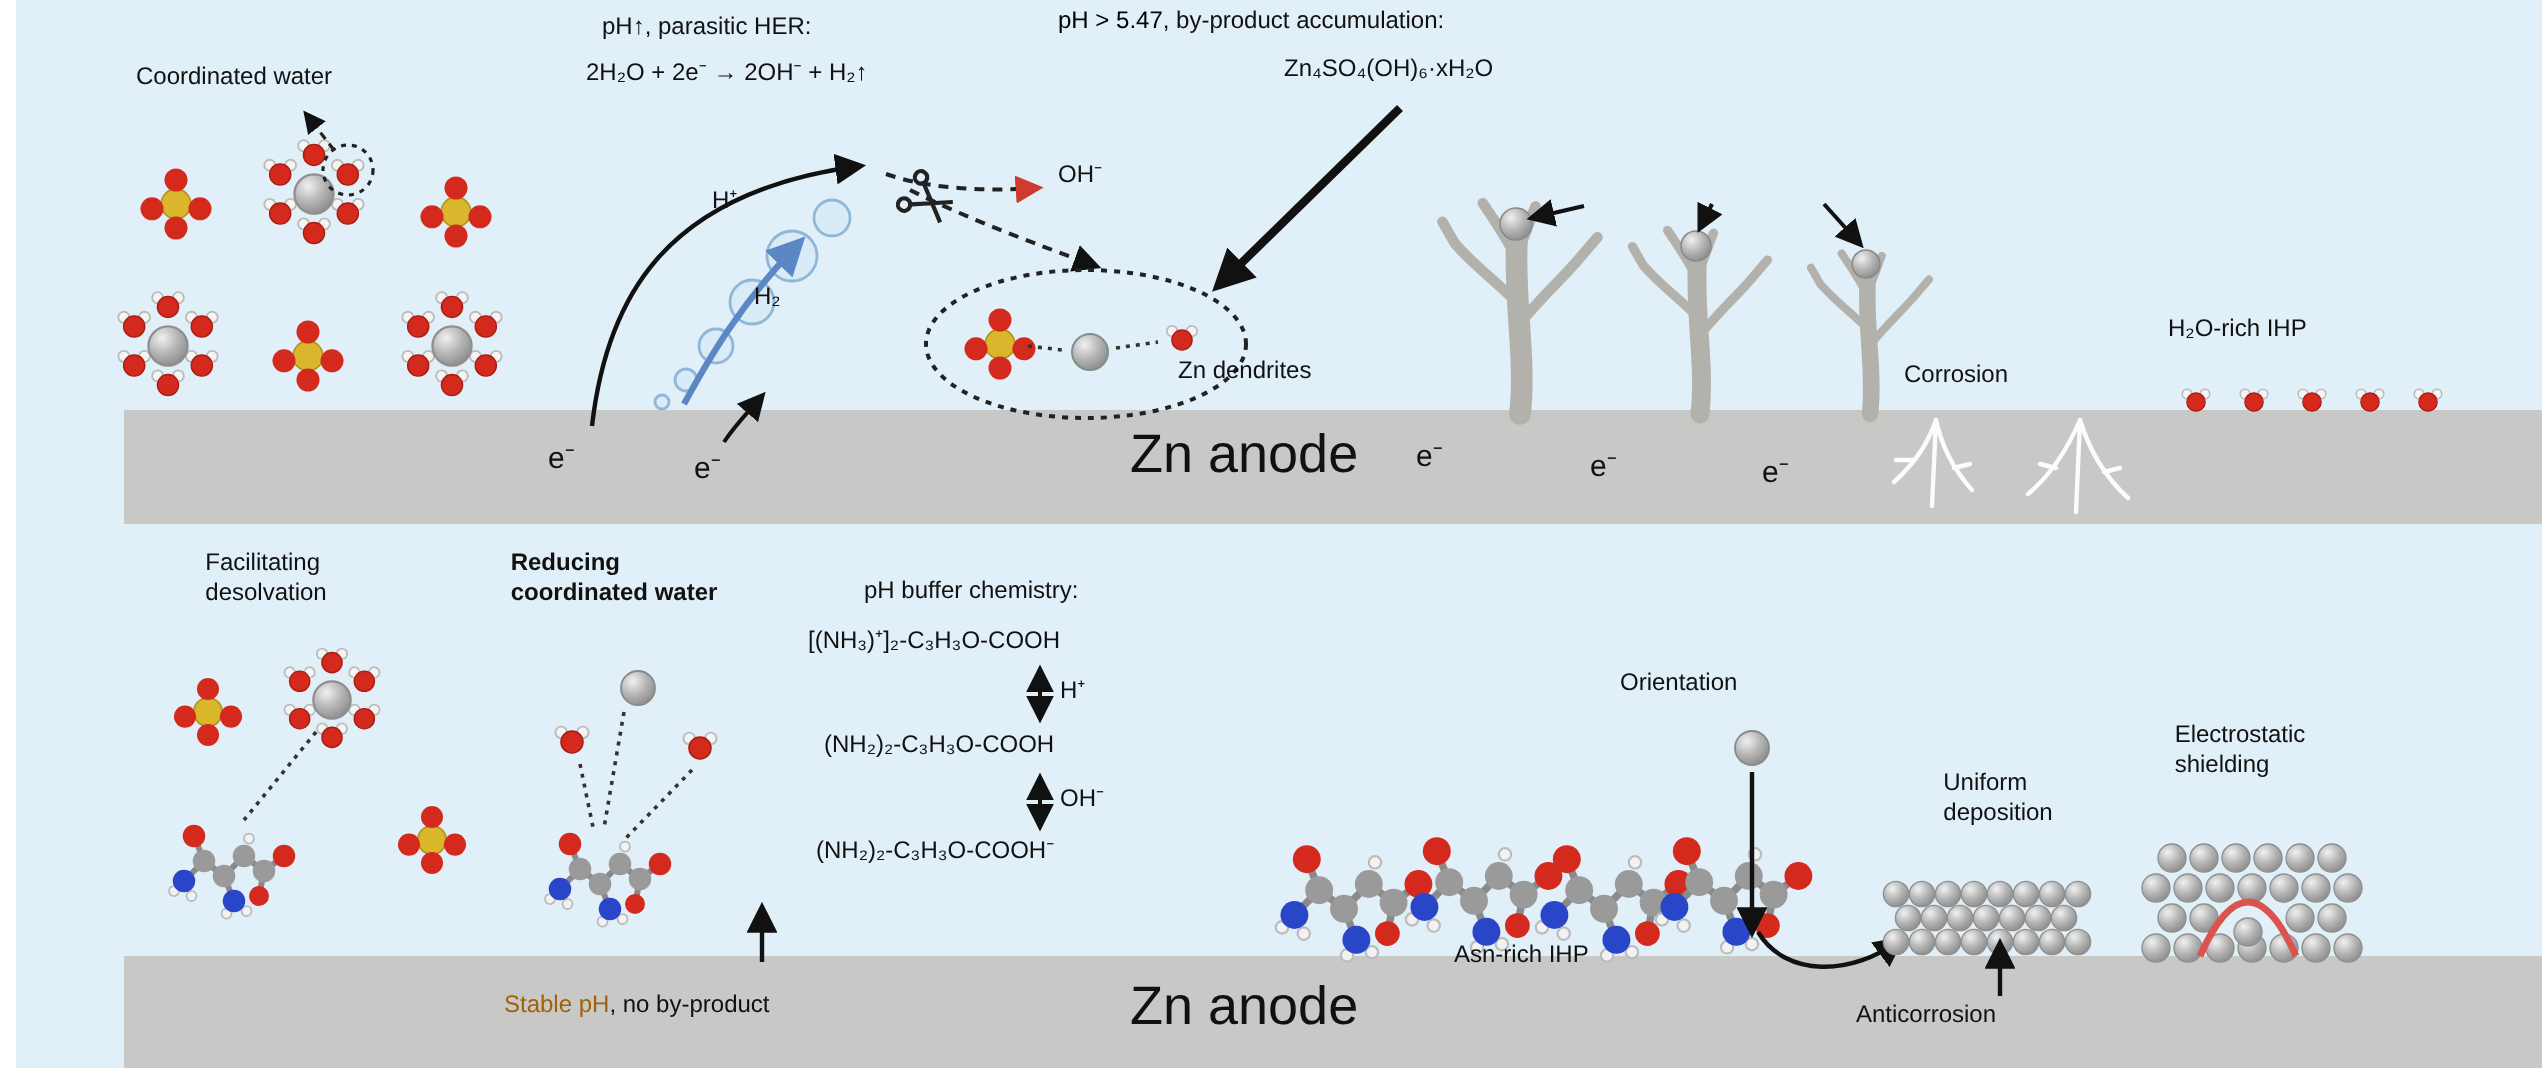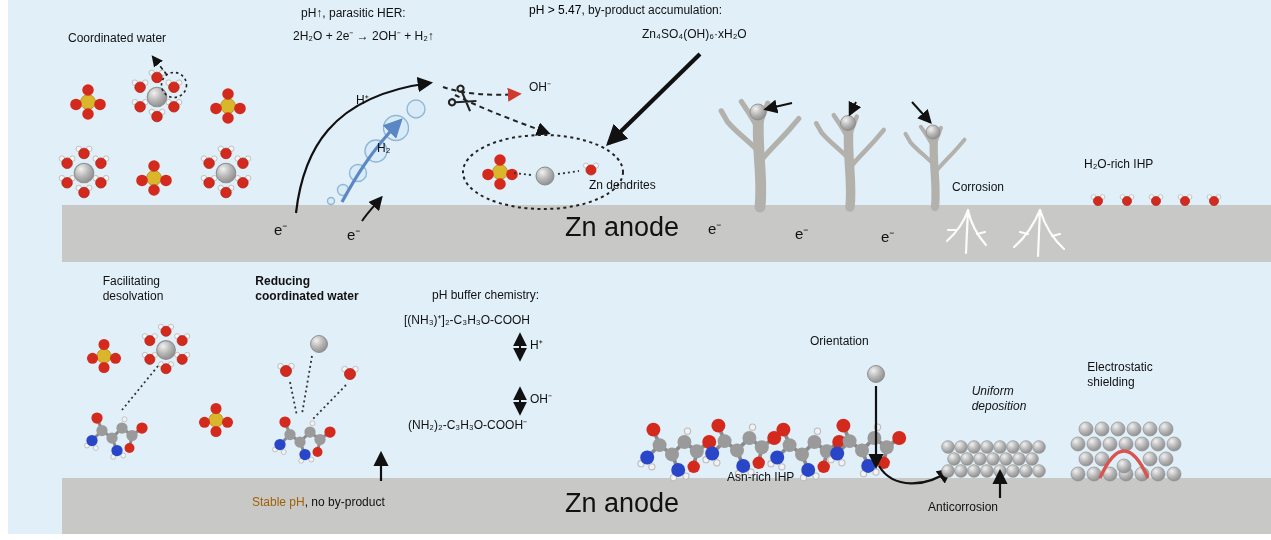--- a/index.html
+++ b/index.html
@@ -273,26 +273,27 @@
   <div>Facilitating</div>
   <div>desolvation</div>
 </div>
 <div class="label center" style="left:307px;top:274px;font-weight:bold;">
   <div>Reducing</div>
   <div>coordinated water</div>
 </div>
 <div class="label" style="left:432px;top:288px;">pH buffer chemistry:</div>
 <div class="label" style="left:404px;top:313px;">[(NH₃)⁺]₂-C₃H₃O-COOH</div>
 <div class="label" style="left:530px;top:338px;">H⁺</div>
+<div class="label" style="left:412px;top:365px;">(NH₂)₂-C₃H₃O-COOH</div>
 <div class="label" style="left:530px;top:392px;">OH⁻</div>
 <div class="label" style="left:408px;top:418px;">(NH₂)₂-C₃H₃O-COOH⁻</div>
 <div class="label" style="left:252px;top:495px;"><span class="red">Stable pH</span><span>, no by-product</span></div>
 <div class="label" style="left:810px;top:334px;text-align:right;">Orientation</div>
 <div class="label" style="left:727px;top:470px;">Asn-rich IHP</div>
-<div class="label center" style="left:999px;top:384px;font-style:italic;">
+<div class="label center" style="left:999px;top:384px;">
   <div>Uniform</div>
   <div>deposition</div>
 </div>
 <div class="label center" style="left:1120px;top:360px;">
   <div>Electrostatic</div>
   <div>shielding</div>
 </div>
 <div class="label" style="left:928px;top:500px;">Anticorrosion</div>
 <div class="label big" style="left:565px;top:487px;">Zn anode</div>
 

